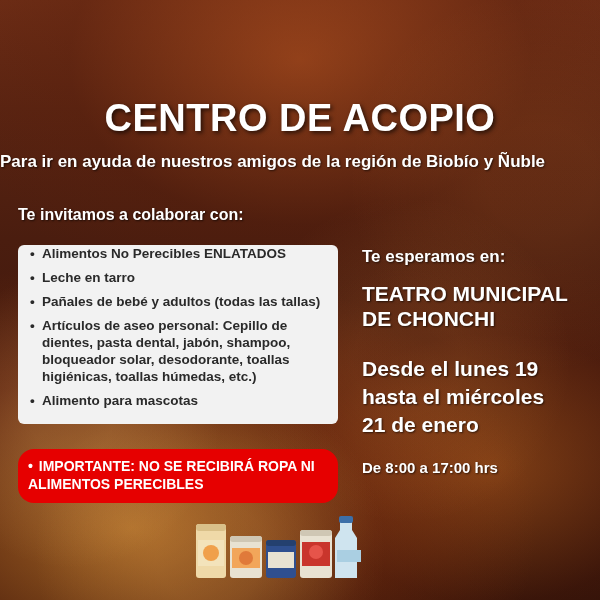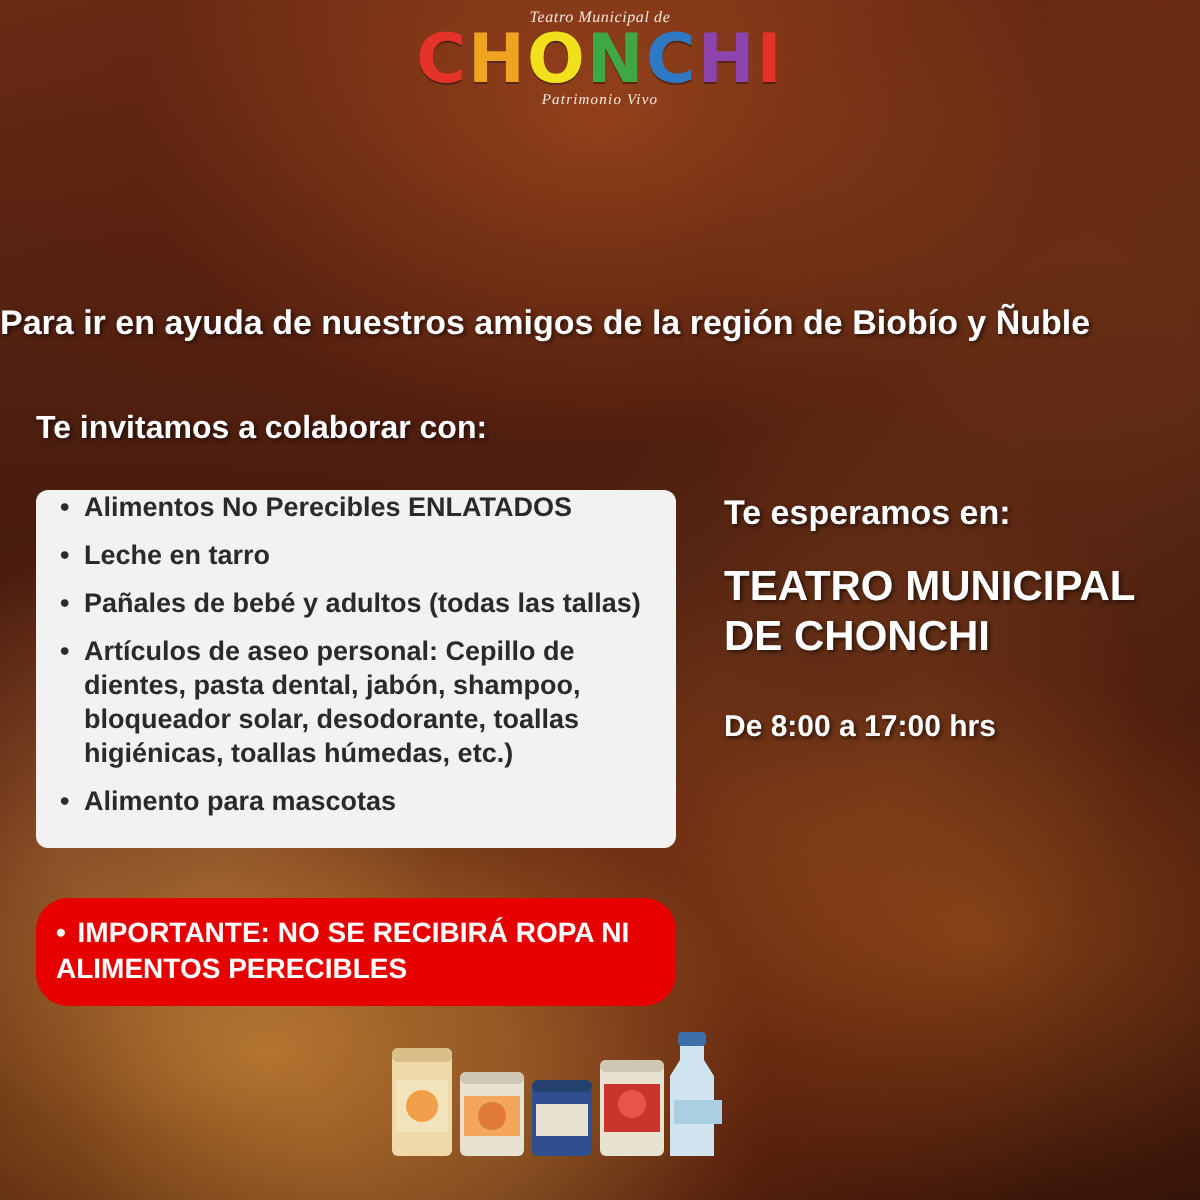--- a/index.html
+++ b/index.html
@@ -210,28 +210,22 @@
     width: 180px;
     height: 80px;
   }
 </style>
 </head>
 <body>
 
 <div class="poster">
   <div class="inner">
 
-    <div class="logo-block">
-      <div class="logo-top">Teatro Municipal de</div>
-      <div class="logo-main">
-        <span style="color:#e63329">C</span><span style="color:#f0a31e">H</span><span style="color:#f2e01f">O</span><span style="color:#3fa845">N</span><span style="color:#2f79c4">C</span><span style="color:#8e44ad">H</span><span style="color:#e63329">I</span>
-      </div>
-      <div class="logo-sub">Patrimonio Vivo</div>
-    </div>
-
+
+    <div class="headline-2">CENTRO DE ACOPIO</div>
     <div class="headline-3">Para ir en ayuda de nuestros amigos de la región de Biobío y Ñuble</div>
 
     <div class="invite">Te invitamos a colaborar con:</div>
 
     <div class="list-card">
       <ul>
         <li>Alimentos No Perecibles ENLATADOS</li>
         <li>Leche en tarro</li>
         <li>Pañales de bebé y adultos (todas las tallas)</li>
         <li>Artículos de aseo personal: Cepillo de dientes, pasta dental, jabón, shampoo, bloqueador solar, desodorante, toallas higiénicas, toallas húmedas, etc.)</li>
@@ -243,20 +237,25 @@
       <span class="bullet">•</span>
       <span>IMPORTANTE: NO SE RECIBIRÁ ROPA NI ALIMENTOS PERECIBLES</span>
     </div>
 
     <div class="right-col">
       <div class="r-invite">Te esperamos en:</div>
       <div class="r-place">
         <div>TEATRO MUNICIPAL</div>
         <div>DE CHONCHI</div>
       </div>
+      <div class="r-dates">
+        <div>Desde el lunes 19</div>
+        <div>hasta el miércoles</div>
+        <div>21 de enero</div>
+      </div>
       <div class="r-hours">De 8:00 a 17:00 hrs</div>
     </div>
 
     <div class="cans">
       <svg width="180" height="80" viewBox="0 0 180 80" xmlns="http://www.w3.org/2000/svg">
 
         <rect x="6" y="18" width="30" height="54" rx="3" fill="#efd9a8"></rect>
         <rect x="6" y="18" width="30" height="7" rx="3" fill="#d9c089"></rect>
         <rect x="8" y="34" width="26" height="26" fill="#f3e3bb"></rect>
         <circle cx="21" cy="47" r="8" fill="#f0a04b"></circle>

